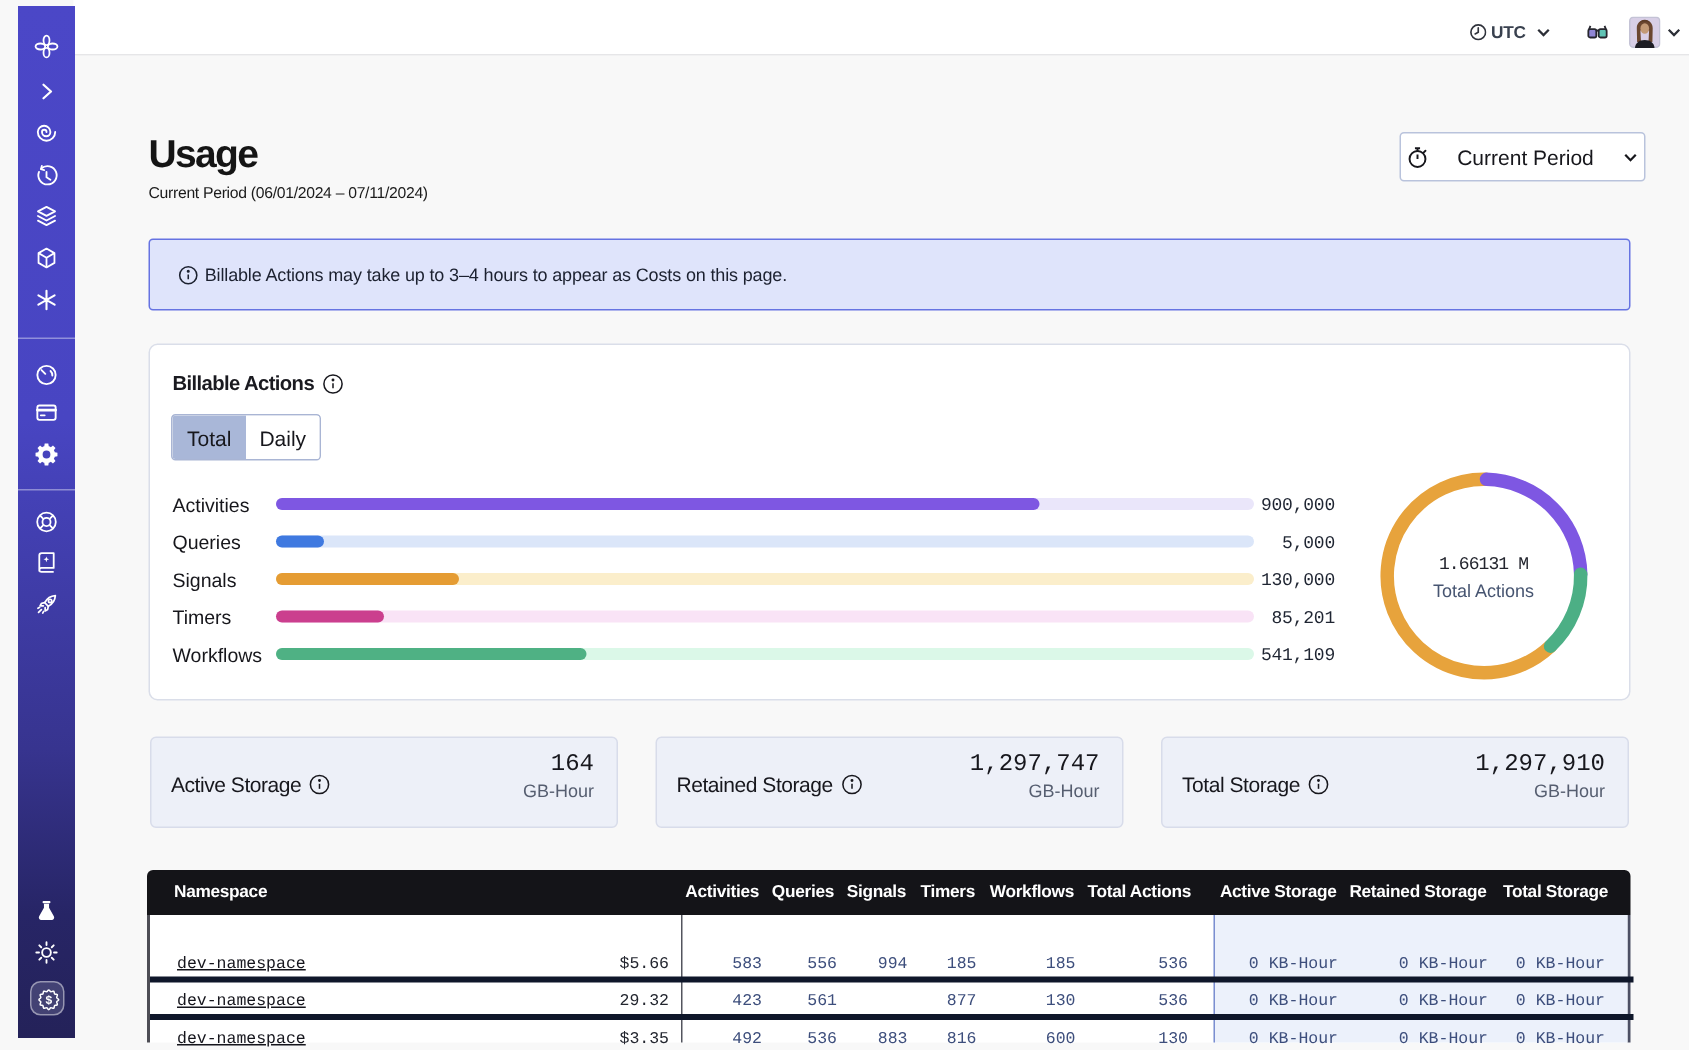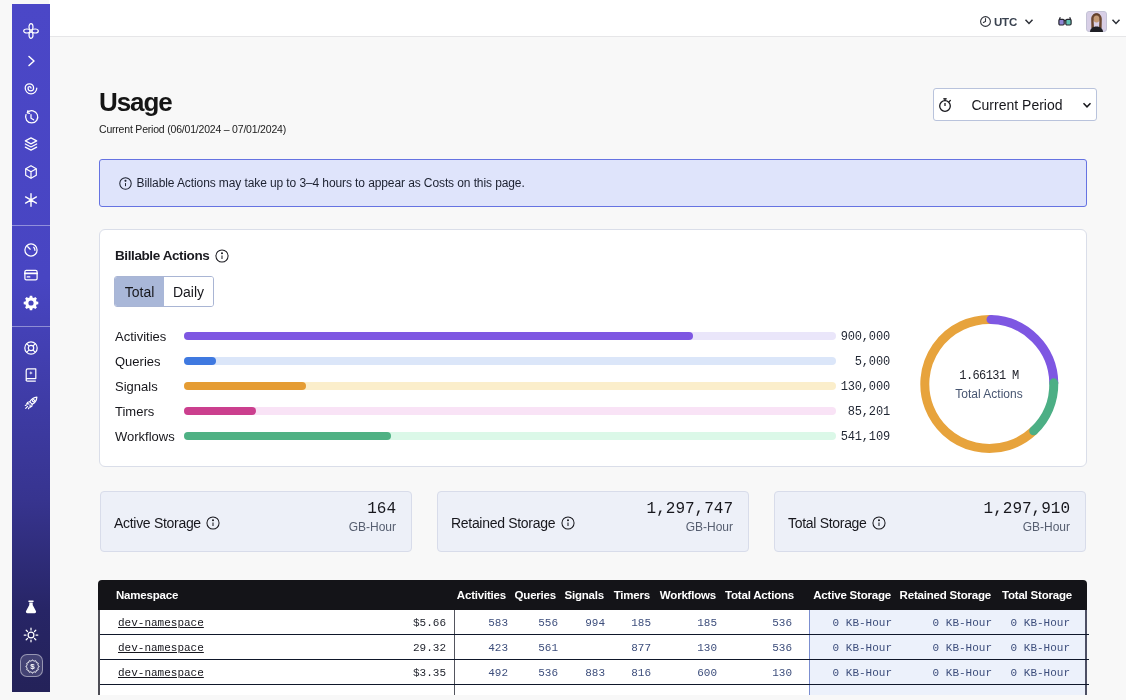--- a/index.html
+++ b/index.html
@@ -46,21 +46,21 @@
   
   .stat { position:absolute; top:491px; width:312px; height:61px; background:#edf0f8; border:1px solid #d8dcea; border-radius:4px; }
   .stat-label { position:absolute; left:13px; top:16px; height:30px; font-size:14px; font-weight:500; letter-spacing:-0.3px; color:#17171d; display:flex; align-items:center; gap:5.5px;}
   .stat-val { position:absolute; right:15px; top:8px; font-family:"Liberation Mono",monospace; font-size:16px; color:#17171d; }
   .stat-unit { position:absolute; right:15px; top:28px; font-size:12px; color:#565e70; }
 
   
   #thead { left:98px; top:580px; width:989px; height:30px; background:#141418; border-radius:4px 4px 0 0; color:#fff; font-size:11.5px; font-weight:700; letter-spacing:-0.2px;text-align:center;}
   .th { position:absolute; top:0; height:30px; display:flex; align-items:center; }
   #tbody { left:98px; top:610px; width:989px; height:85px; background:#fff; border-left:2px solid #4d4d55; border-right:2px solid #4d5064; }
-  .trow { position:absolute; left:0; width:989px; height:25px; border-bottom:1px solid #0f172a; }
+  .trow { position:absolute; left:0; width:989px; height:25px; border-bottom:4px solid #0f172a;margin-top:20px; }
   .td { position:absolute; top:0; height:25px; display:flex; align-items:center; font-family:"Liberation Mono",monospace; font-size:11px; color:#3d4e7c;}
   .td.r { left:0; justify-content:flex-end;padding-left:12px; }
   .td.ns { color:#15151c; text-decoration:underline; }
   .td.cost { color:#23262f; }
   #storage-bg { position:absolute; left:709px; top:0; width:276px; height:85px; background:#ecf1fb; border-left:1px solid #7b8ed0; }
   #costdiv { position:absolute; left:354px; top:0; width:1px; height:85px; background:#53555e; }
 </style>
 </head>
 <body>
 <div class="abs" id="topbar">
@@ -160,21 +160,21 @@
   </svg>
   <div class="abs" style="left:7.5px;top:650px;width:23px;height:23px;background:rgba(255,255,255,0.14);border:1px solid rgba(255,255,255,0.45);border-radius:7px;">
     <svg width="23" height="23" viewBox="0 0 23 23" fill="none" stroke="#fff">
       <path stroke-width="1" d="M 18.1 11.5 L 17.8 12.0 L 17.1 12.5 L 16.8 12.9 L 16.9 13.5 L 17.2 14.2 L 17.2 14.8 L 16.6 15.1 L 15.9 15.2 L 15.4 15.4 L 15.2 15.9 L 15.1 16.6 L 14.8 17.2 L 14.2 17.2 L 13.5 16.9 L 12.9 16.8 L 12.5 17.1 L 12.0 17.8 L 11.5 18.1 L 11.0 17.8 L 10.5 17.1 L 10.1 16.8 L 9.5 16.9 L 8.8 17.2 L 8.2 17.2 L 7.9 16.6 L 7.8 15.9 L 7.6 15.4 L 7.1 15.2 L 6.4 15.1 L 5.8 14.8 L 5.8 14.2 L 6.1 13.5 L 6.2 12.9 L 5.9 12.5 L 5.2 12.0 L 5.0 11.5 L 5.2 11.0 L 5.9 10.5 L 6.2 10.1 L 6.1 9.5 L 5.8 8.8 L 5.8 8.2 L 6.4 7.9 L 7.1 7.8 L 7.6 7.6 L 7.8 7.1 L 7.9 6.4 L 8.2 5.8 L 8.8 5.8 L 9.5 6.1 L 10.1 6.2 L 10.5 5.9 L 11.0 5.2 L 11.5 5.0 L 12.0 5.2 L 12.5 5.9 L 12.9 6.2 L 13.5 6.1 L 14.2 5.8 L 14.8 5.8 L 15.1 6.4 L 15.2 7.1 L 15.4 7.6 L 15.9 7.8 L 16.6 7.9 L 17.2 8.2 L 17.2 8.8 L 16.9 9.5 L 16.8 10.1 L 17.1 10.5 L 17.8 11.0 L 18.1 11.5 Z"></path>
       <text x="11.5" y="14.2" text-anchor="middle" font-family="Liberation Sans" font-size="8px" font-weight="bold" fill="#fff" stroke="none">$</text>
     </svg>
   </div>
 </div>
 
 <div class="abs" id="h1">Usage</div>
-<div class="abs" id="sub">Current Period (06/01/2024 – 07/01/2024)</div>
+<div class="abs" id="sub">Current Period (06/01/2024 – 07/11/2024)</div>
 
 <div class="abs" id="pbtn"><svg width="16" height="16" viewBox="0 0 16 16" fill="none" stroke="#17171c" stroke-width="1.3">
       <circle cx="8" cy="9" r="5.3"></circle>
       <path d="M8 6v3"></path>
       <path d="M6.3 1.8h3.4"></path>
       <path d="M8 1.8v1.9"></path>
       <path d="M12.2 4.6l1.1-1.1" stroke-linecap="round"></path>
     </svg>Current Period
   <svg width="12" height="12" viewBox="0 0 12 12" fill="none" stroke="#17171c" stroke-width="1.5">
       <path d="M2.5 4.2 6 7.8 9.5 4.2"></path>

